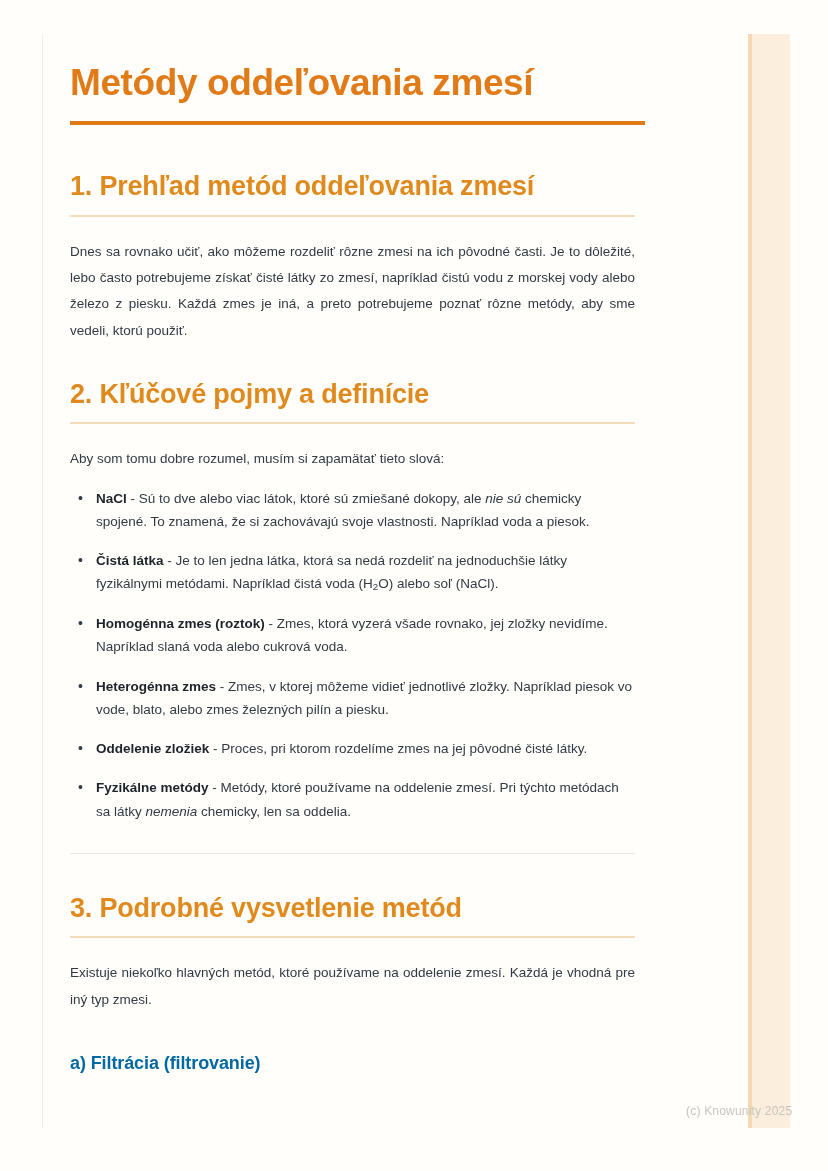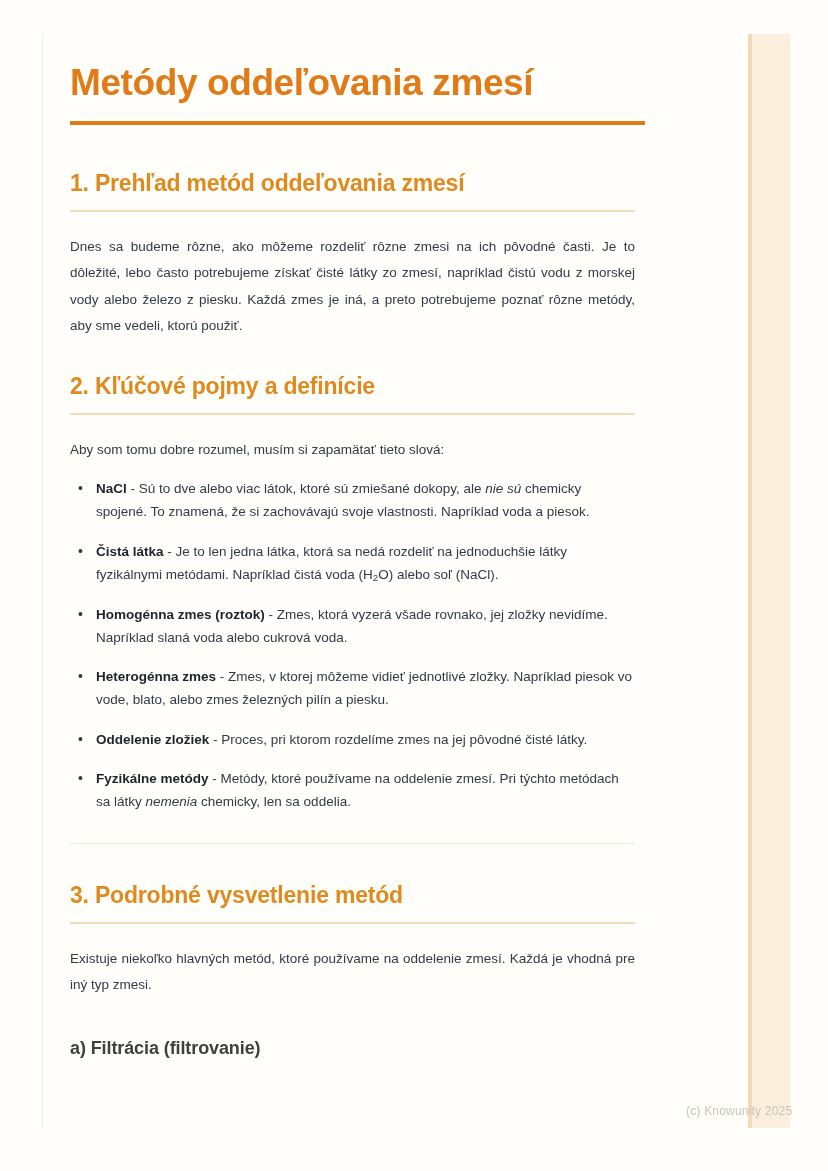--- a/index.html
+++ b/index.html
@@ -73,21 +73,21 @@
   }
   .title-rule {
     margin-top: 18px;
     height: 4px;
     width: 575px;
     background: #e07b18;
   }
 
   .h2 {
     margin: 0;
-    font-size: 23px;
+    font-size: 27px;
     font-weight: bold;
     line-height: 1.2;
     letter-spacing: -0.2px;
     color: #e08a1e;
   }
   .h2-rule {
     margin-top: 12px;
     height: 2px;
     width: 565px;
     background: #f3dcba;
@@ -95,21 +95,21 @@
   .sec-1 { margin-top: 45px; }
   .sec-2 { margin-top: 34px; }
   .sec-3 { margin-top: 38px; }
 
   .h3 {
     margin: 0;
     font-size: 18px;
     font-weight: bold;
     line-height: 1.2;
     letter-spacing: -0.1px;
-    color: #404040;
+    color: #0369a1;
   }
   .sub-a { margin-top: 40px; }
 
   p.body {
     margin: 0;
     font-size: 13.5px;
     line-height: 1.95;
     color: #313a45;
     text-align: justify;
   }
@@ -173,21 +173,21 @@
   <div id="right-band"></div>
   <div id="right-band-edge"></div>
 
   <div id="content">
 
     <h1 class="doc-title">Metódy oddeľovania zmesí</h1>
     <div class="title-rule"></div>
 
     <h2 class="h2 sec-1">1. Prehľad metód oddeľovania zmesí</h2>
     <div class="h2-rule"></div>
-    <p class="body intro">Dnes sa budeme rôzne, ako môžeme rozdeliť rôzne zmesi na ich pôvodné časti. Je to dôležité, lebo často potrebujeme získať čisté látky zo zmesí, napríklad čistú vodu z morskej vody alebo železo z piesku. Každá zmes je iná, a preto potrebujeme poznať rôzne metódy, aby sme vedeli, ktorú použiť.</p>
+    <p class="body intro">Dnes sa rovnako učiť, ako môžeme rozdeliť rôzne zmesi na ich pôvodné časti. Je to dôležité, lebo často potrebujeme získať čisté látky zo zmesí, napríklad čistú vodu z morskej vody alebo železo z piesku. Každá zmes je iná, a preto potrebujeme poznať rôzne metódy, aby sme vedeli, ktorú použiť.</p>
 
     <h2 class="h2 sec-2">2. Kľúčové pojmy a definície</h2>
     <div class="h2-rule"></div>
     <p class="body lead">Aby som tomu dobre rozumel, musím si zapamätať tieto slová:</p>
 
     <ul class="terms">
 
       <li>
         <b>NaCl</b><span> - </span><span>Sú to dve alebo viac látok, ktoré sú zmiešané dokopy, ale </span><i>nie sú</i><span> chemicky spojené. To znamená, že si zachovávajú svoje vlastnosti. Napríklad voda a piesok.</span>
       </li>

